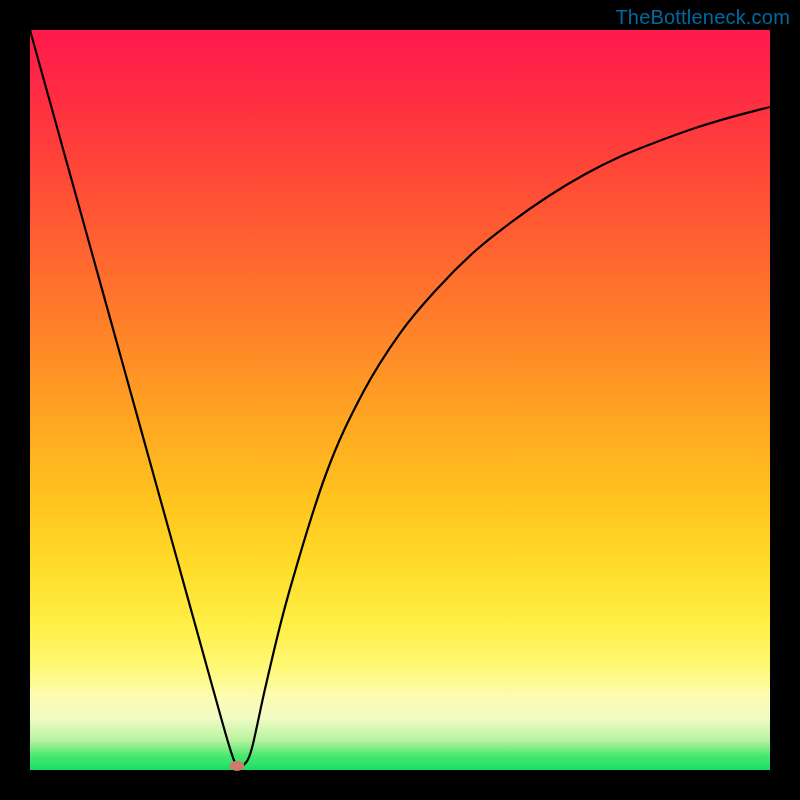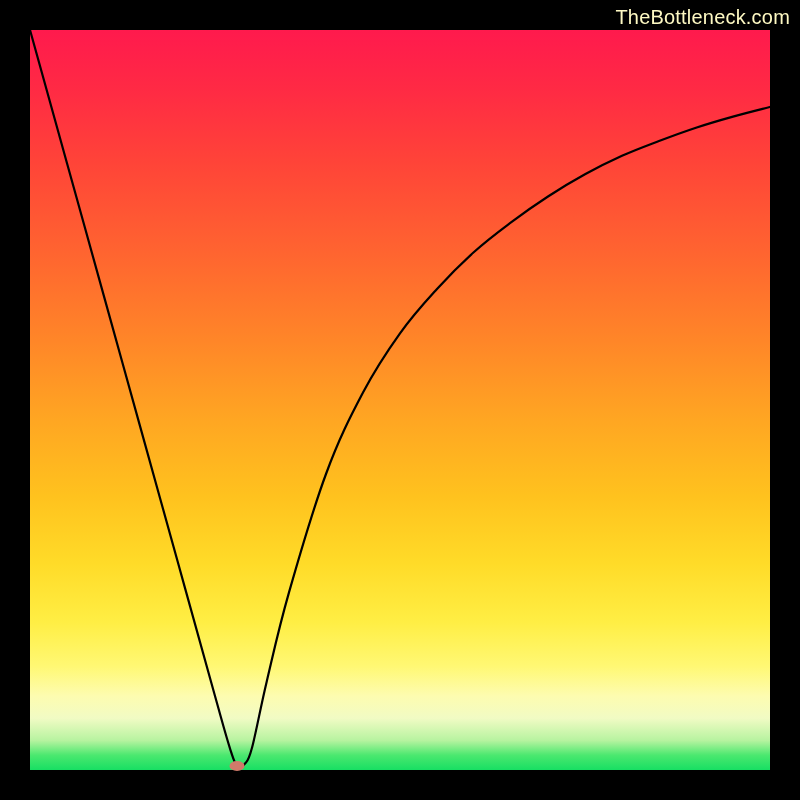--- a/index.html
+++ b/index.html
@@ -39,21 +39,21 @@
       #f1fbc4 93%,
       #b7f3a0 96%,
       #4be86f 98%,
       #17df63 100%
     );
   }
   .watermark {
     position: absolute;
     top: 6px;
     right: 10px;
-    color: #fef9c3;
+    color: #0369a1;
     font-size: 20px;
     font-weight: 500;
     letter-spacing: 0.2px;
     user-select: none;
   }
   svg.curve {
     position: absolute;
     left: 0;
     top: 0;
     width: 740px;

